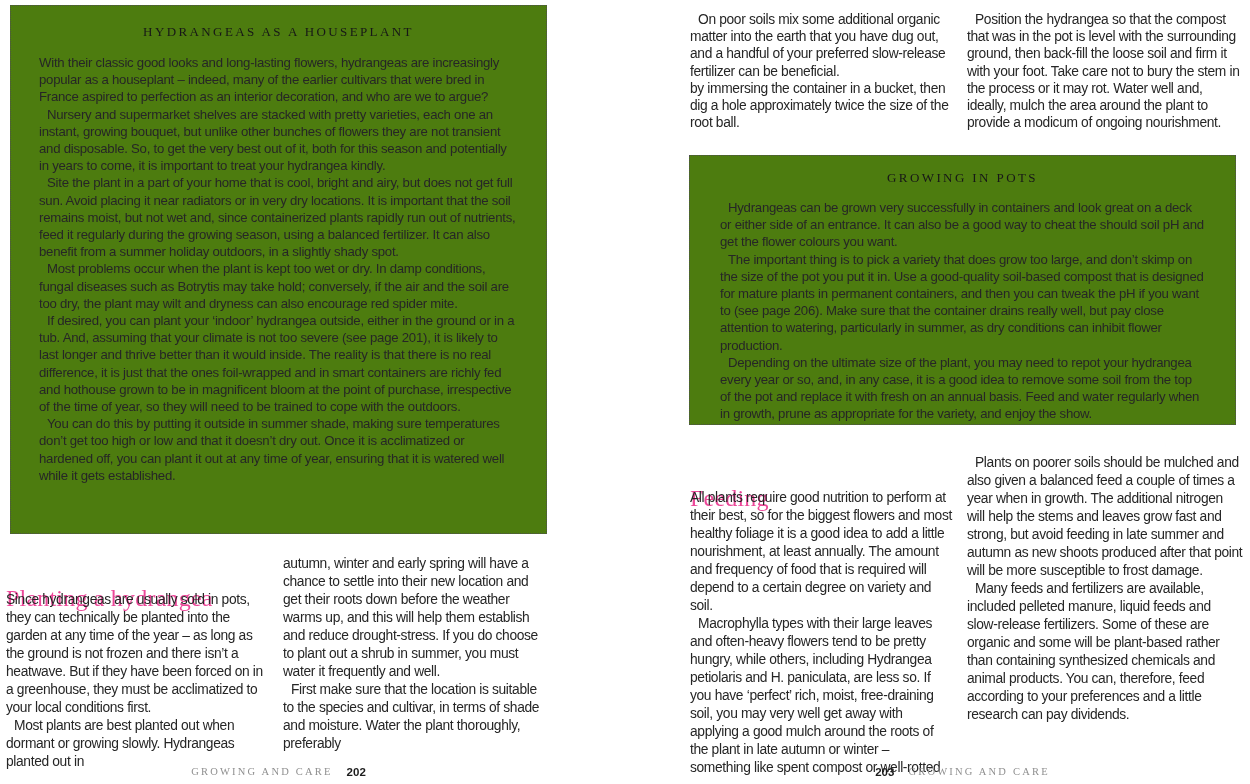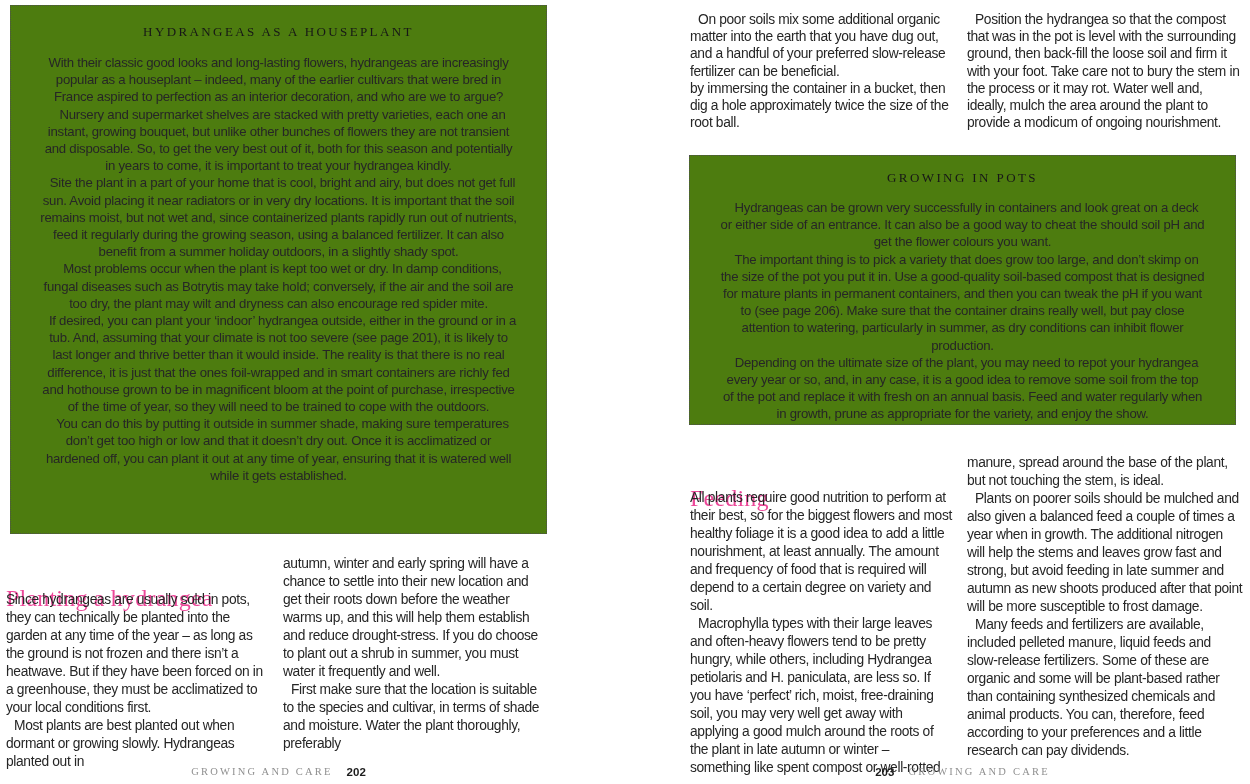--- a/index.html
+++ b/index.html
@@ -25,21 +25,20 @@
     letter-spacing: 2.4px;
     color: #171717;
     text-align: center;
     font-weight: 400;
   }
   .box-body {
     font-size: 13.2px;
     line-height: 17.2px;
     letter-spacing: -0.25px;
     color: #262626;
-    text-align: center;
   }
 
   
   .col-text {
     font-size: 13.8px;
     line-height: 18px;
     letter-spacing: -0.35px;
     color: #262626;
   }
   .col-text.tight { line-height: 17.2px; }
@@ -134,21 +133,20 @@
   </div>
 
   <div class="abs section-heading" style="left:65px; top:449px;">Feeding</div>
 
   <div class="abs col-text" style="left:65px; top:489px; width:262px;">
       <p class="para"><span>All plants require good nutrition to perform at their best, so for the biggest flowers and most healthy foliage it is a good idea to add a little nourishment, at least annually. The amount and frequency of food that is required will depend to a certain degree on variety and soil.</span></p>
       <p class="para indent"><span class="italic">Macrophylla</span><span> types with their large leaves and often-heavy flowers tend to be pretty hungry, while others, including </span><span class="italic">Hydrangea petiolaris</span><span> and </span><span class="italic">H. paniculata</span><span>, are less so. If you have ‘perfect’ rich, moist, free-draining soil, you may very well get away with applying a good mulch around the roots of the plant in late autumn or winter – something like spent compost or well-rotted</span></p>
     </div>
 
   <div class="abs col-text" style="left:342px; top:454px; width:276px;">
-      <p class="para"><span>manure, spread around the base of the plant, but not touching the stem, is ideal.</span></p>
       <p class="para indent"><span>Plants on poorer soils should be mulched and also given a balanced feed a couple of times a year when in growth. The additional nitrogen will help the stems and leaves grow fast and strong, but avoid feeding in late summer and autumn as new shoots produced after that point will be more susceptible to frost damage.</span></p>
       <p class="para indent"><span>Many feeds and fertilizers are available, included pelleted manure, liquid feeds and slow-release fertilizers. Some of these are organic and some will be plant-based rather than containing synthesized chemicals and animal products. You can, therefore, feed according to your preferences and a little research can pay dividends.</span></p>
     </div>
 
   <div class="abs footer" style="left:64px; top:762px; width:547px;">
     <span class="footer-page">203</span><span class="gap"></span><span class="footer-label">GROWING AND CARE</span>
   </div>
 </div>
 
 </body></html>

